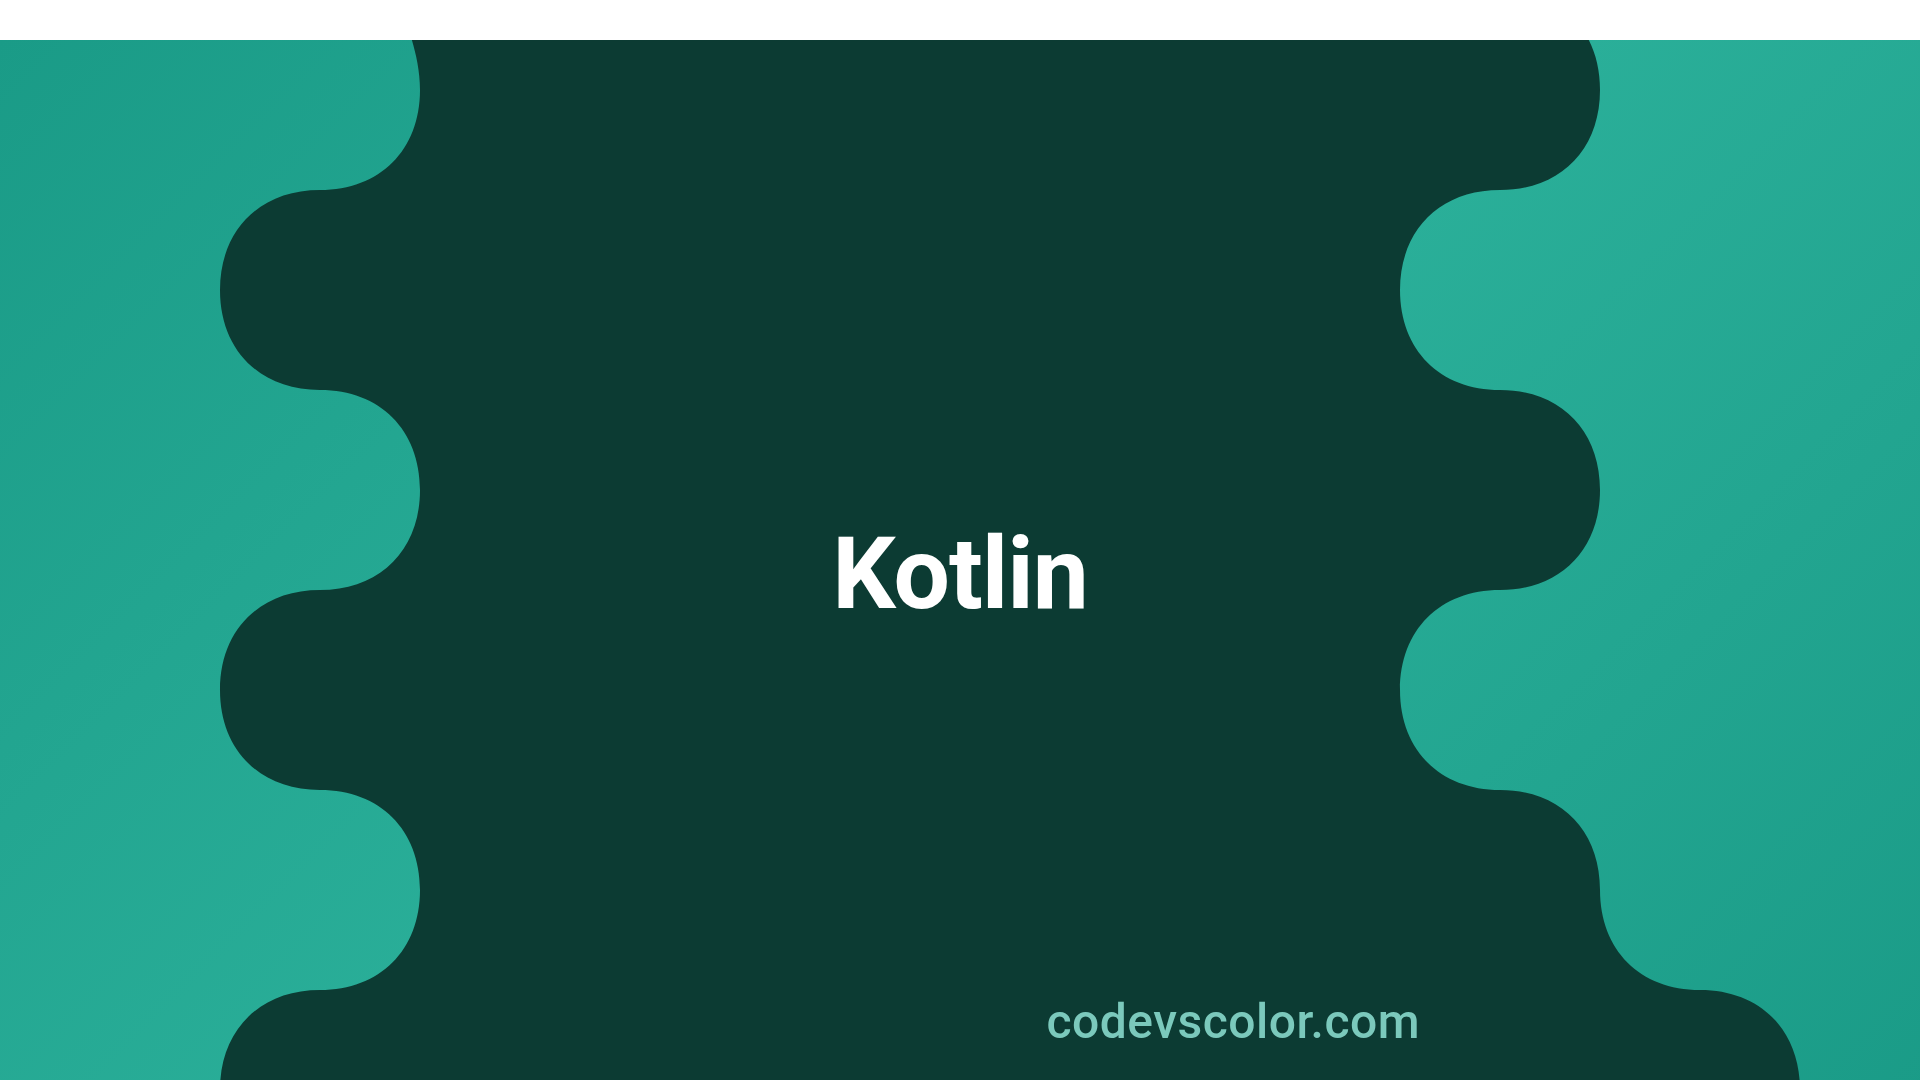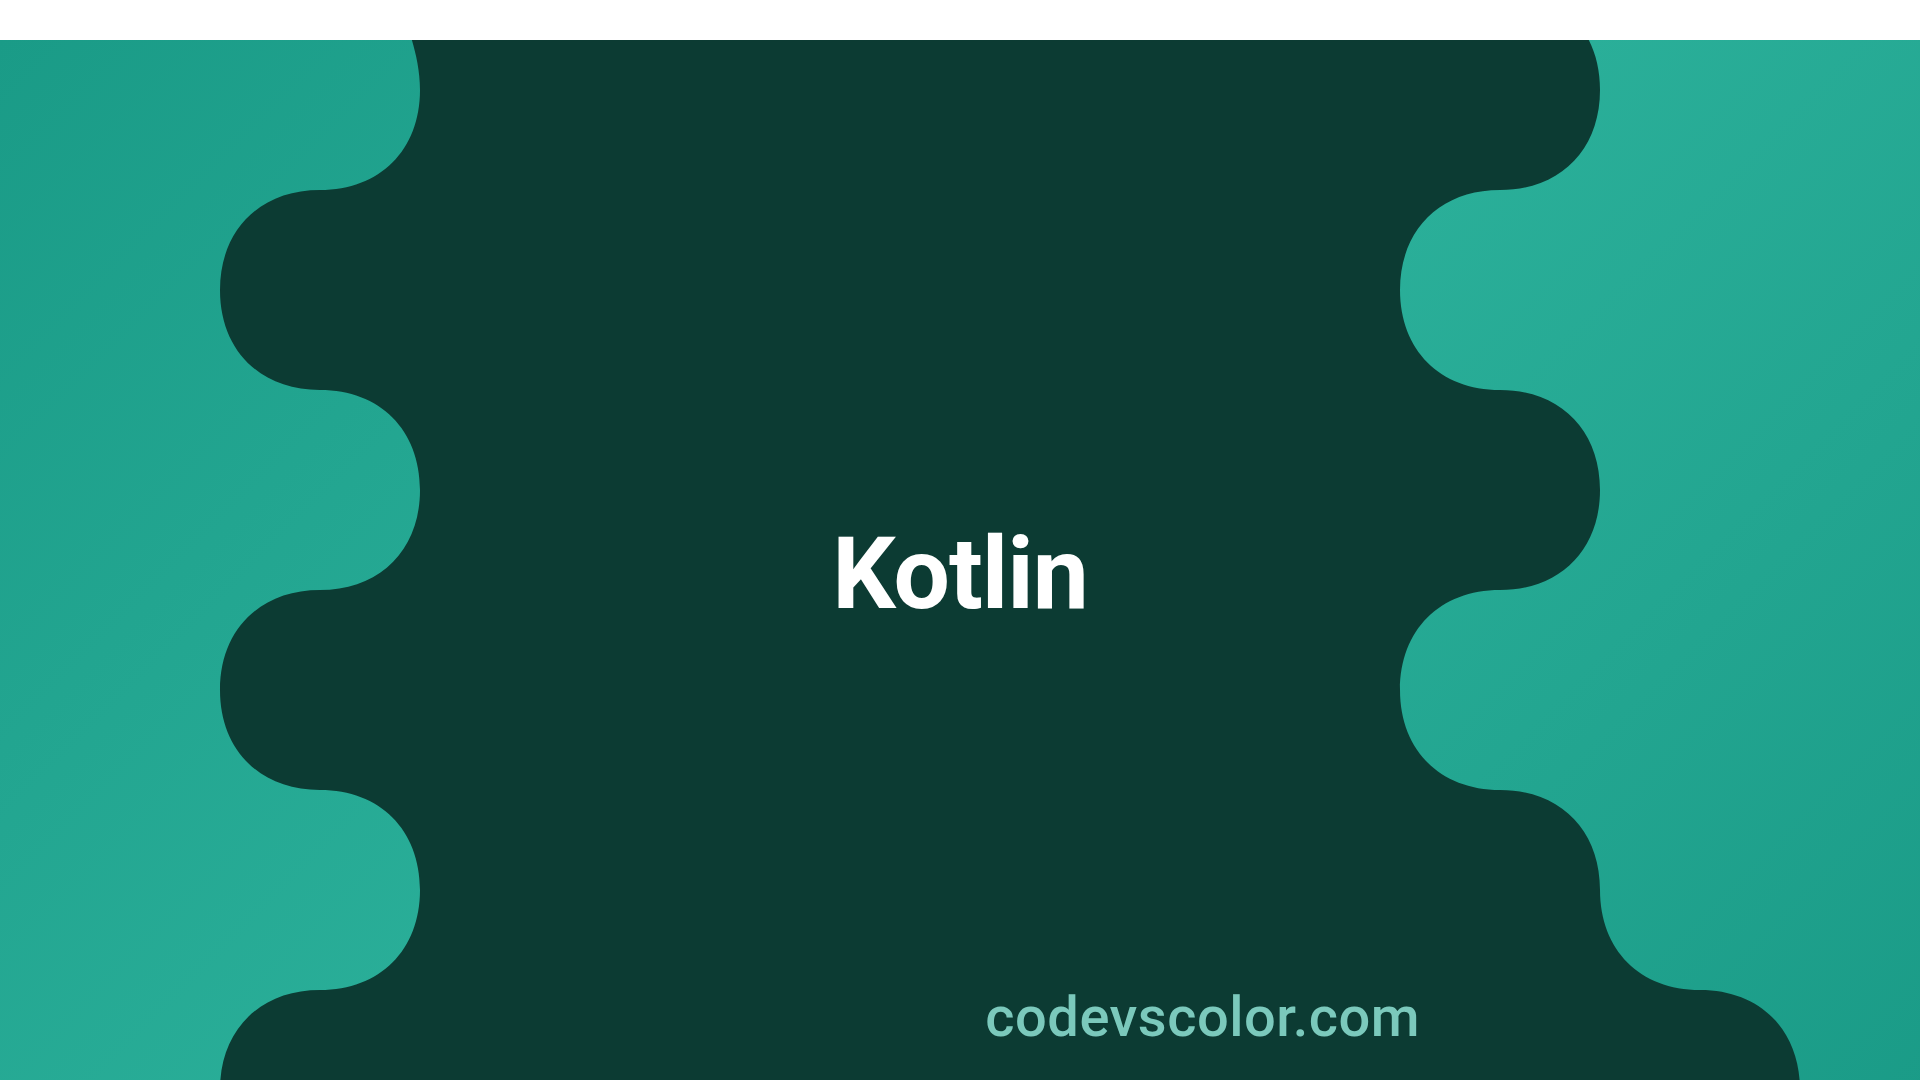--- a/index.html
+++ b/index.html
@@ -41,21 +41,21 @@
       font-size: 100px;
       font-weight: 700;
       line-height: 1.35;
       letter-spacing: -1px;
     }
     .watermark {
       position: absolute;
       bottom: 70px;
       right: 500px;
       color: #7bc9bc;
-      font-size: 56px;
+      font-size: 48px;
       font-weight: 500;
       letter-spacing: 0.5px;
     }
   </style>
 </head>
 <body>
 
 <div class="canvas">
   <svg class="blob" viewBox="0 0 1920 1080" preserveAspectRatio="xMidYMid slice">
     <path fill="#0c3b33" d="

